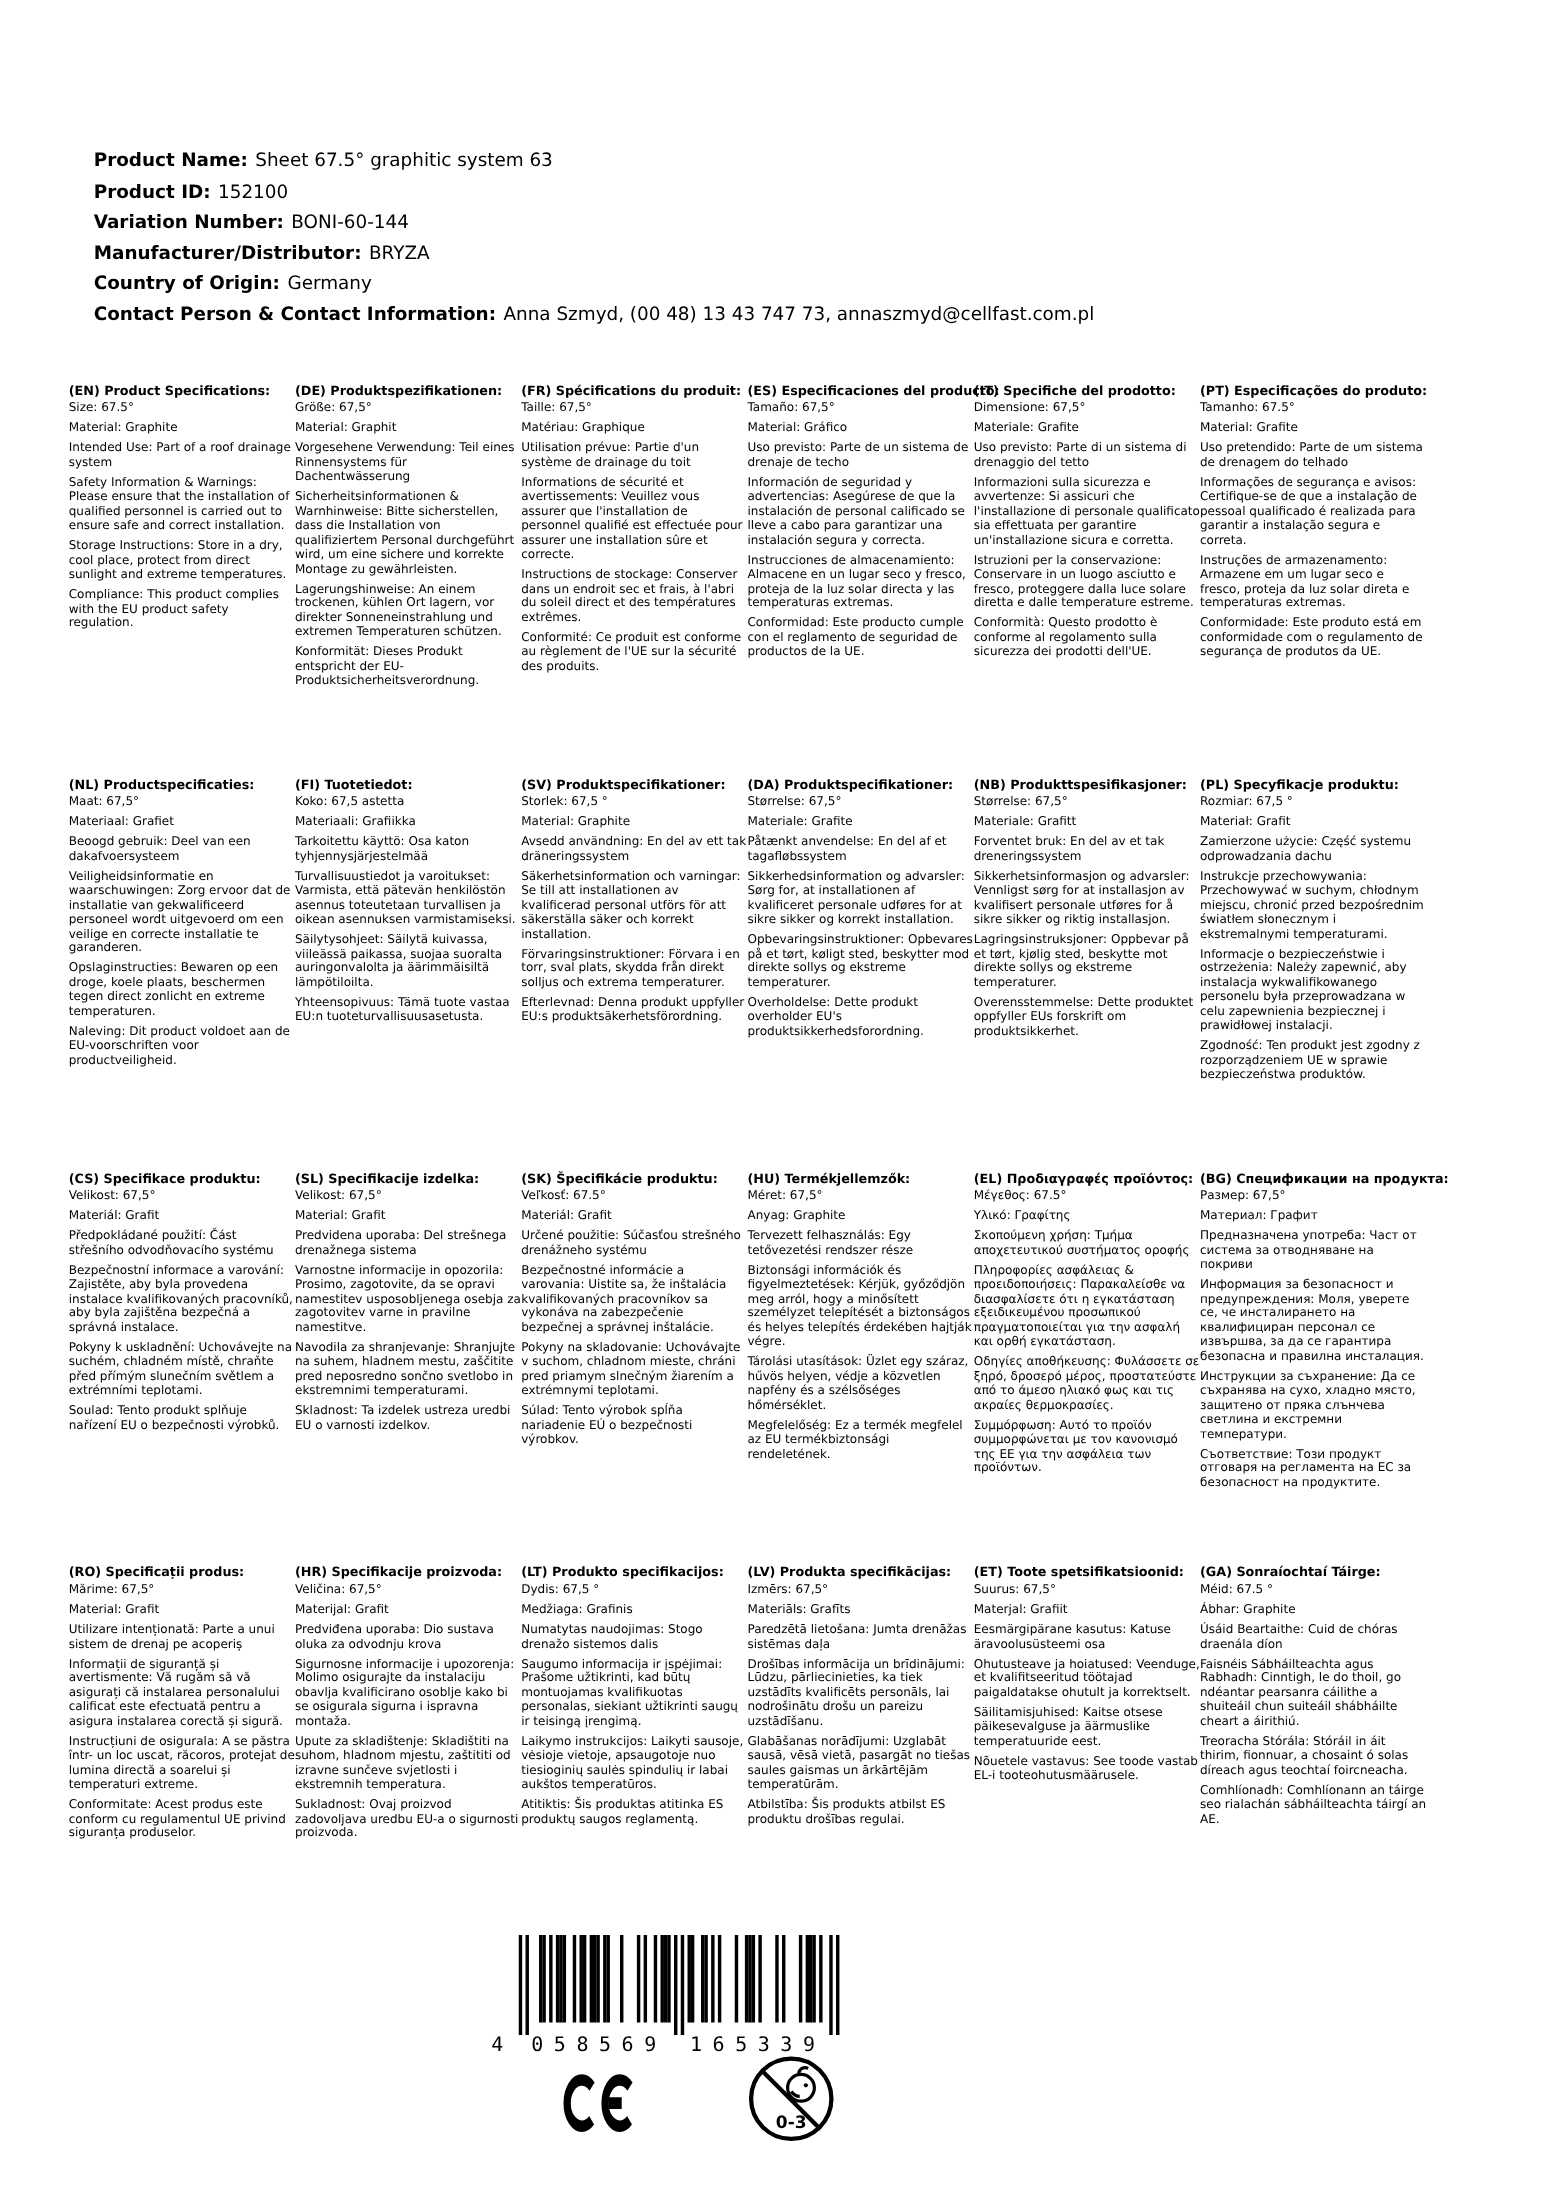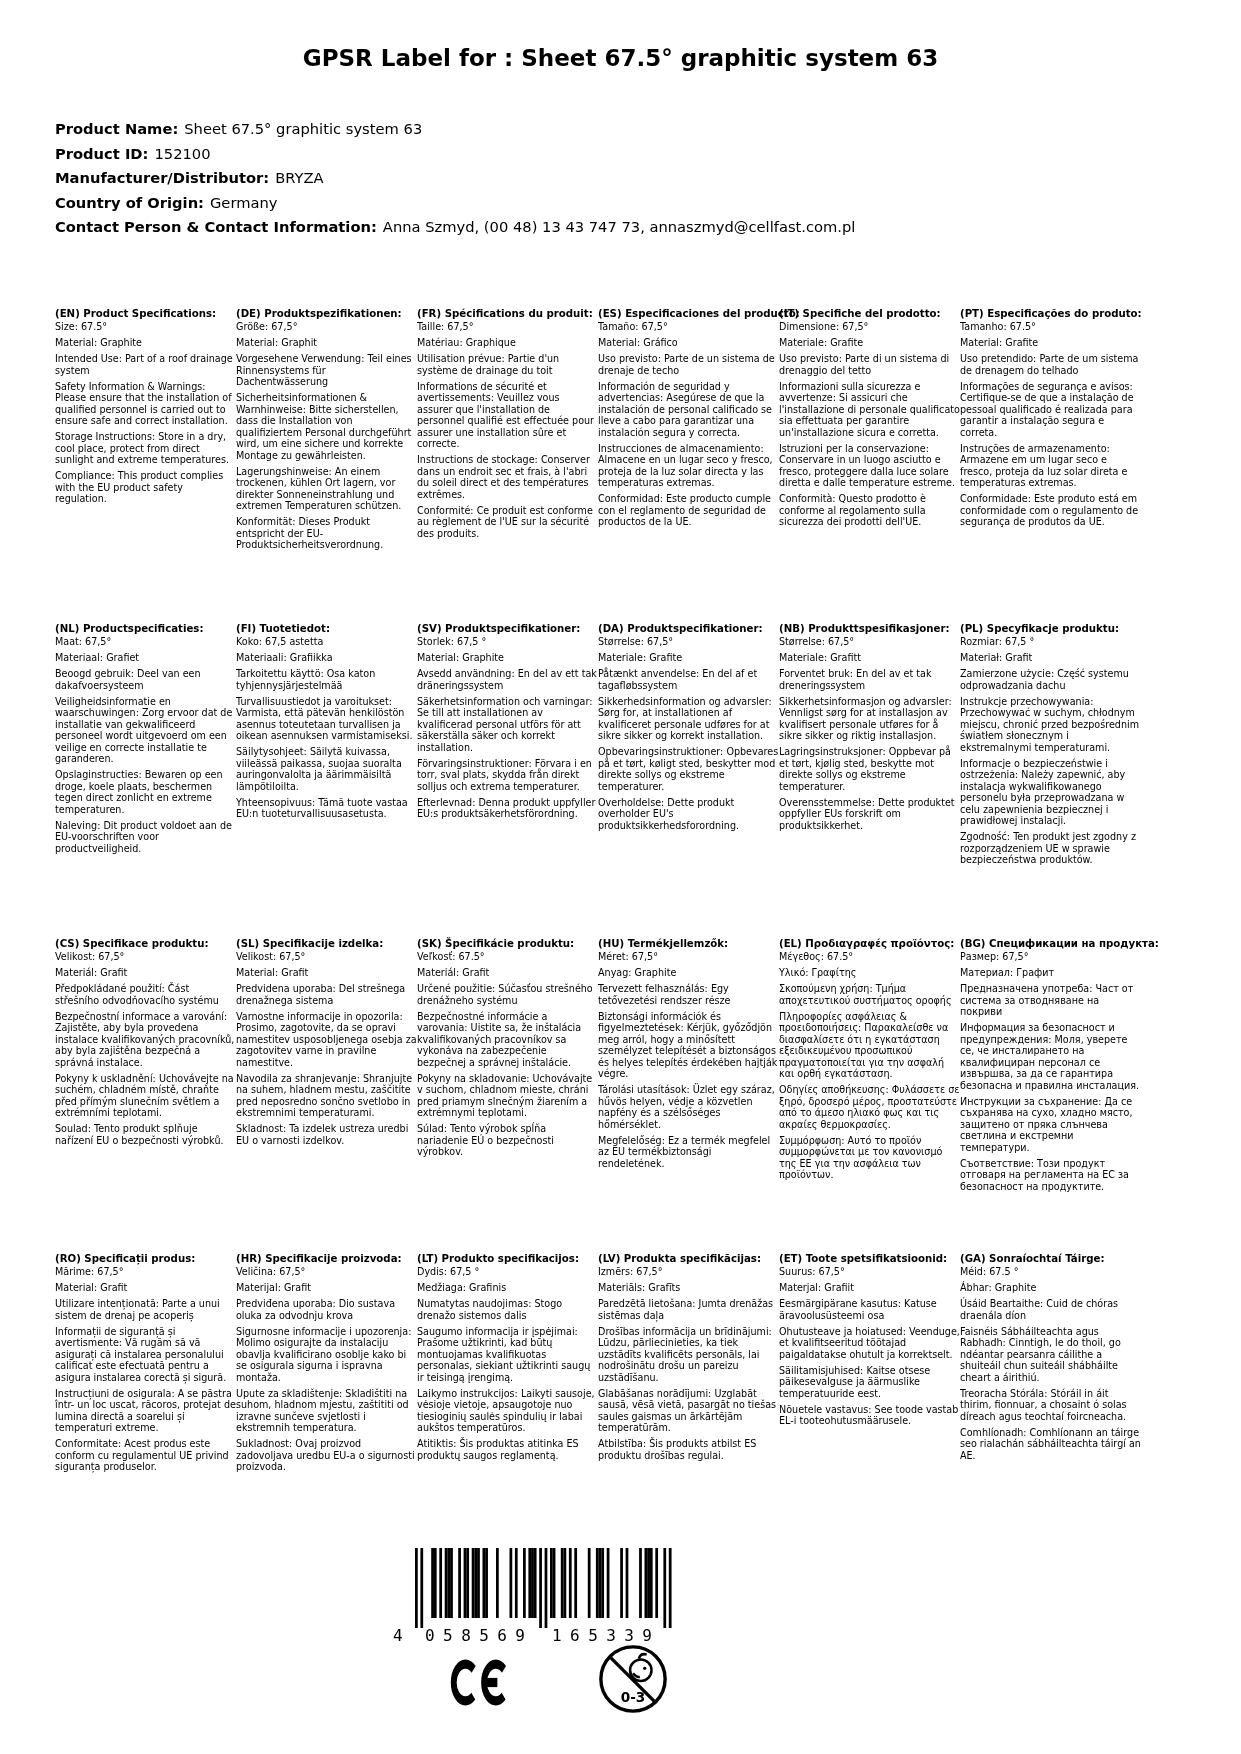--- a/index.html
+++ b/index.html
@@ -6,47 +6,49 @@
   .page {
     position:relative; width:1241px; height:1754px; background:#ffffff;
     font-family:"DejaVu Sans", sans-serif; color:#000; overflow:hidden;
   }
   .title {
     position:absolute; top:45px; left:0; width:100%;
     text-align:center; font-size:23px; font-weight:bold; margin:0;
   }
   .product-info { position:absolute; left:55px; top:120px; }
   .info-line { font-size:14.7px; margin-bottom:7.5px; white-space:nowrap; }
-  .info-label { font-weight:bold; margin-right:6px; }
+  .info-label { font-weight:bold; margin-right:6px;margin-left:20px; }
   .grid {
     position:absolute; left:55px; top:308px; width:1166px;
     display:grid; grid-template-columns:repeat(6,181px); column-gap:0;
     grid-auto-rows:315px;
   }
   .lang-block { overflow:visible; }
   .lang-header { font-size:10.2px; font-weight:bold; white-space:nowrap; margin:0 0 2px 0; }
   .lang-par { font-size:9.6px; line-height:1.2; margin:0 0 4.5px 0; }
   .barcode-wrap { position:absolute; left:385px; top:1548px; width:300px; height:96px; }
   .bc-text { font-family:"DejaVu Sans Mono", monospace; font-size:16px; fill:#000; }
   .ce-mark { position:absolute; left:450px; top:1654px; }
   .age-mark { position:absolute; left:596px; top:1642px; }
 </style>
 </head>
 <body>
 
 <div class="page">
 
-  <h1 class="title">GPSR Label for : Sheet 67.5° graphitic system 63</h1>
 
   <div class="product-info">
     <div class="info-line">
       <span class="info-label">Product Name:</span><span class="info-value">Sheet 67.5° graphitic system 63</span>
     </div>
     <div class="info-line">
       <span class="info-label">Product ID:</span><span class="info-value">152100</span>
+    </div>
+    <div class="info-line">
+      <span class="info-label">Variation Number:</span><span class="info-value">BONI-60-144</span>
     </div>
     <div class="info-line">
       <span class="info-label">Manufacturer/Distributor:</span><span class="info-value">BRYZA</span>
     </div>
     <div class="info-line">
       <span class="info-label">Country of Origin:</span><span class="info-value">Germany</span>
     </div>
     <div class="info-line">
       <span class="info-label">Contact Person &amp; Contact Information:</span><span class="info-value">Anna Szmyd, (00 48) 13 43 747 73, annaszmyd@cellfast.com.pl</span>
     </div>

